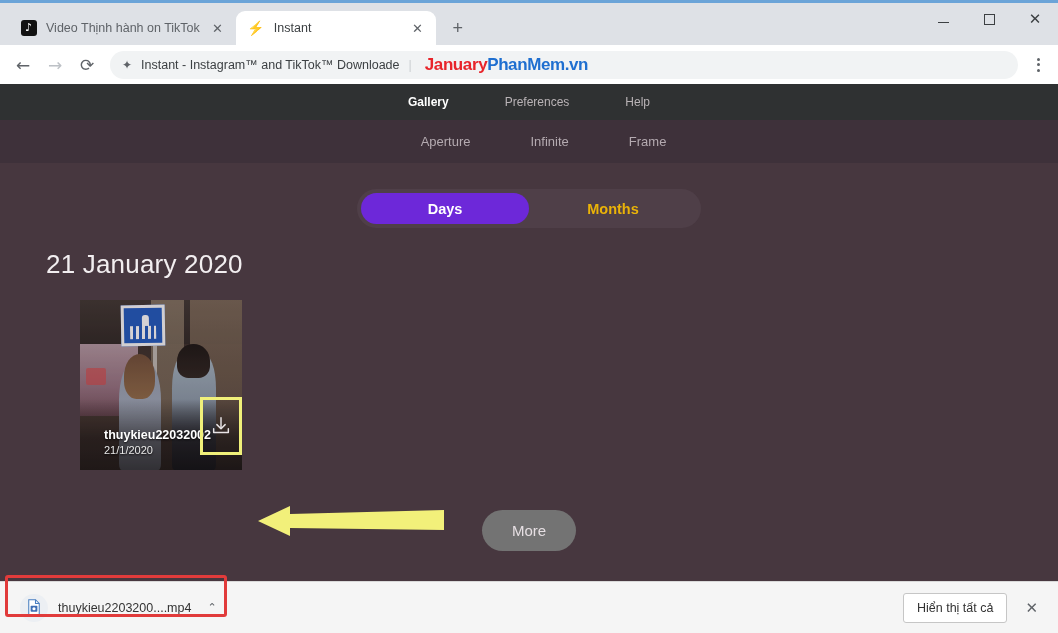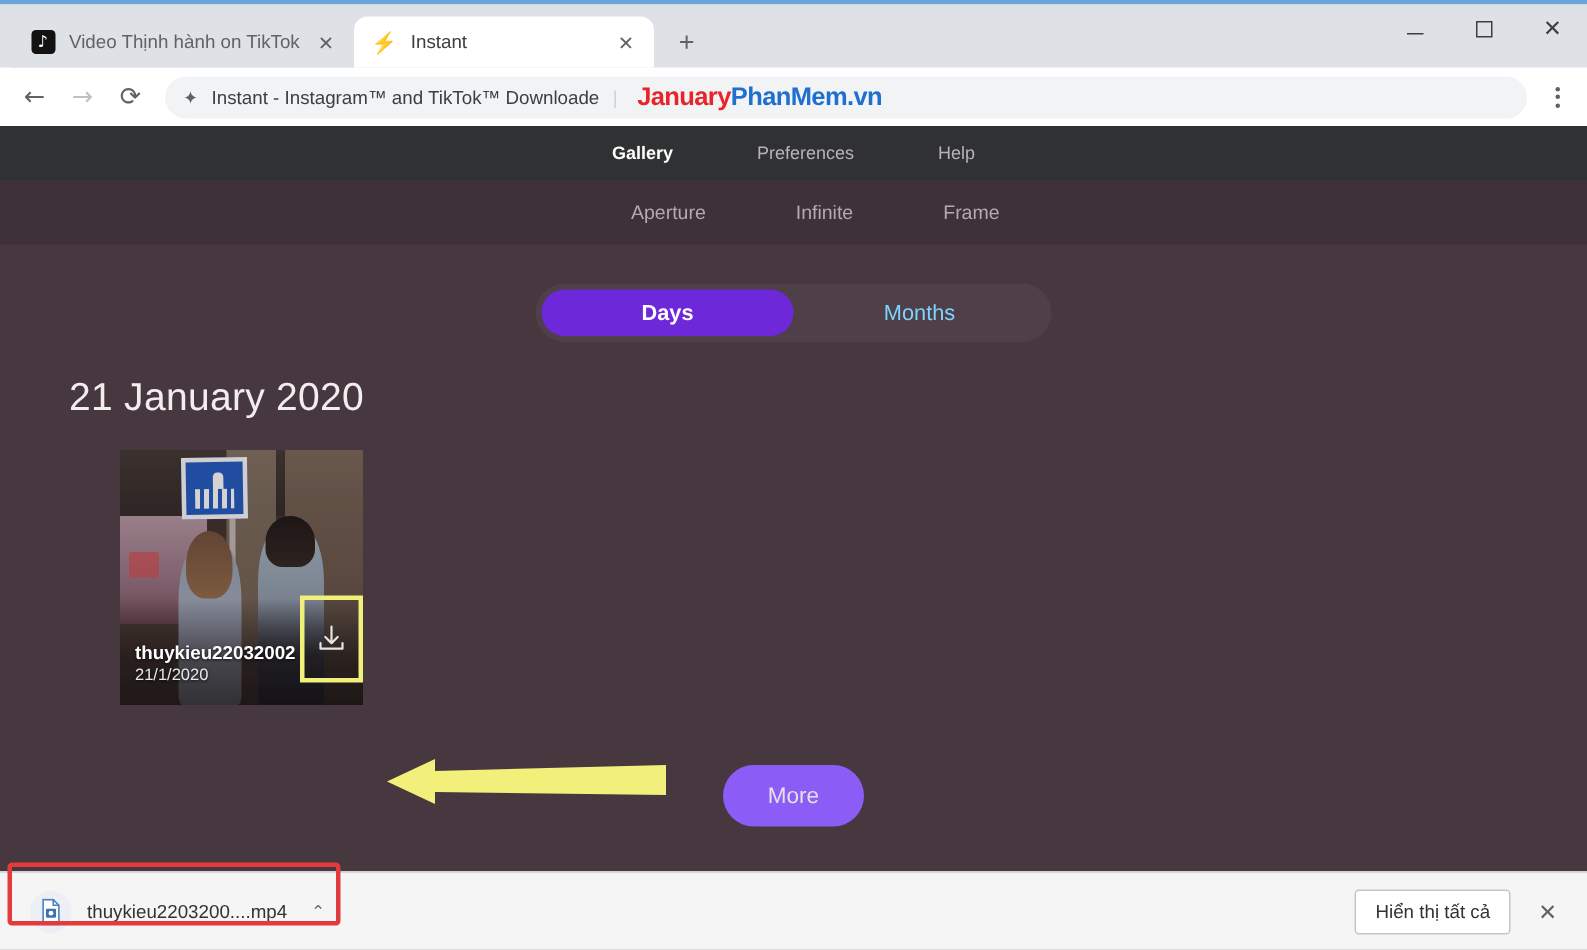--- a/index.html
+++ b/index.html
@@ -73,21 +73,21 @@
   .nav-secondary a { color: #b4aab0; font-size: 13px; padding: 0 30px; text-decoration: none; }
 
   .content { padding-top: 26px; }
 
   .segmented {
     width: 344px; height: 39px; margin: 0 auto; background: #4f3f48;
     border-radius: 20px; display: flex; align-items: center; padding: 4px;
   }
   .seg {
     flex: 1; height: 31px; display:flex; align-items:center; justify-content:center;
-    color: #7dd3fc; font-size: 14.5px; border-radius: 16px;
+    color: #eab308; font-size: 14.5px; border-radius: 16px; font-weight: bold;
   }
   .seg.active { background: #6d28d9; color: #ffffff; font-weight: bold; }
 
   .date-heading {
     margin: 21px 0 0 46px; color: #f2eef0; font-size: 26px; font-weight: 400;
     letter-spacing: 0.2px;
   }
 
   .grid { margin: 20px 0 0 80px; }
   .thumb {
@@ -158,38 +158,38 @@
     position:absolute; left:60%; top:26%; width:20%; height:20%;
     background: linear-gradient(180deg,#17120f,#2a211b);
     border-radius: 50% 50% 35% 35%;
   }
   .ph-shade {
     position:absolute; left:0; right:0; bottom:0; height:42%;
     background: linear-gradient(180deg,rgba(0,0,0,0) 0%, rgba(0,0,0,.55) 55%, rgba(0,0,0,.72) 100%);
   }
   .ph-grain { position:absolute; inset:0; background: rgba(60,45,55,.18); }
 
-  .thumb-meta { position: absolute; left: 10px; bottom: 14px; }
+  .thumb-meta { position: absolute; left: 24px; bottom: 14px; }
   .thumb-user { color: #ffffff; font-size: 12.5px; font-weight: bold; text-shadow: 0 1px 2px rgba(0,0,0,.8); }
   .thumb-date { color: #e9e9e9; font-size: 11px; margin-top: 2px; text-shadow: 0 1px 2px rgba(0,0,0,.8); }
 
   .dl-highlight {
     position: absolute; right: 0px; bottom: 15px;
     width: 42px; height: 58px; border: 3px solid #f0f07a;
   }
   .dl-btn {
     position:absolute; inset: 0; display:flex; align-items:center; justify-content:center;
   }
   .dl-btn svg { width: 22px; height: 22px; }
 
   .arrow { position: absolute; left: 258px; top: 418px; width: 186px; height: 38px; }
 
   .more-wrap { text-align: center; margin-top: 40px; }
   .more-btn {
-    display:inline-block; background: #8b5cf6; color: #e6dfe3; font-size: 15px;
+    display:inline-block; background: #737373; color: #e6dfe3; font-size: 15px;
     padding: 12px 30px; border-radius: 22px; border: none; font-family: "Liberation Sans", sans-serif;
   }
 
   
   .shelf {
     height: 52px; background: #f5f5f5; border-top: 1px solid #d9d9d9;
     display: flex; align-items: center; padding: 0 12px; position: relative;
   }
   .dl-item-box { position: relative; display:flex; align-items:center; }
   .dl-redbox {

